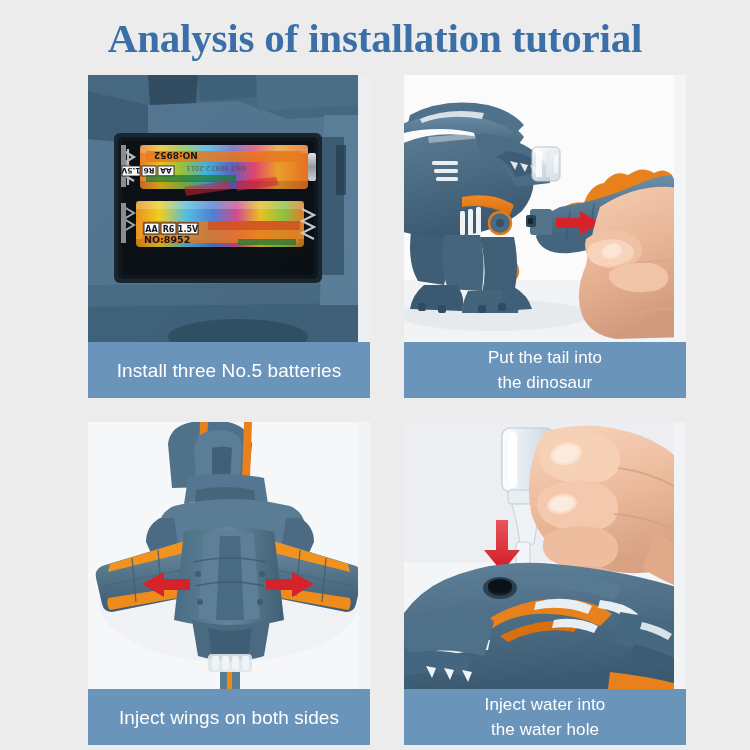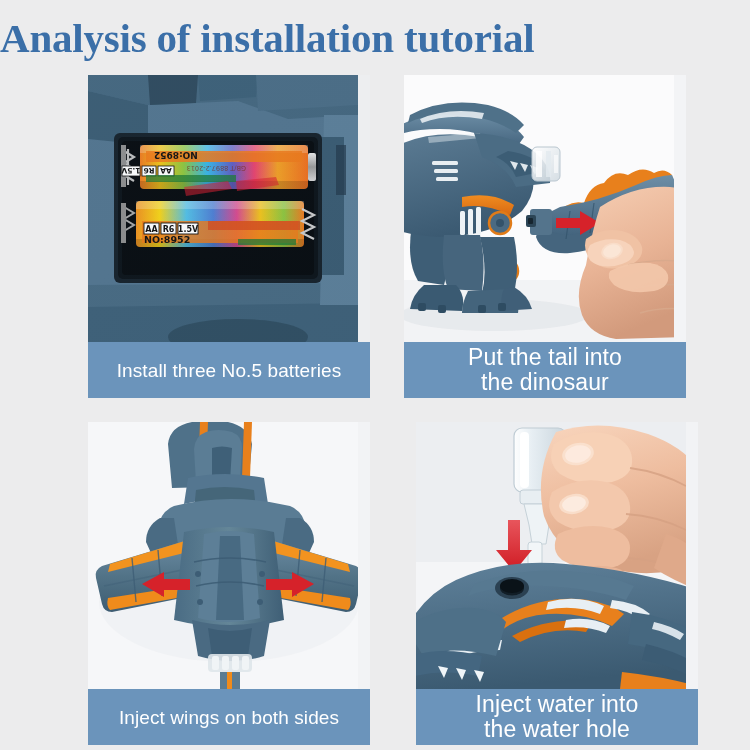--- a/index.html
+++ b/index.html
@@ -14,20 +14,21 @@
     overflow: hidden;
     position: relative;
   }
 
   
   .page-title {
     position: absolute;
     top: 12px;
     left: 0;
     width: 750px;
+    text-align: center;
     font-family: "Liberation Serif", serif;
     font-weight: bold;
     font-size: 41px;
     letter-spacing: -0.2px;
     color: #3b6fa8;
     line-height: 52px;
     white-space: nowrap;
   }
 
   
@@ -41,21 +42,21 @@
   .step-card {
     position: absolute;
     width: 282px;
     height: 323px;
     overflow: hidden;
     background: #f4f5f7;
   }
   .step-card.c0 { left: 0;     top: 0; }
   .step-card.c1 { left: 316px; top: 0; }
   .step-card.c2 { left: 0;     top: 347px; }
-  .step-card.c3 { left: 328px; top: 347px; }
+  .step-card.c3 { left: 316px; top: 347px; }
 
   .photo {
     position: absolute;
     left: 0;
     top: 0;
     width: 282px;
     height: 267px;
     overflow: hidden;
   }
   .photo svg { display: block; width: 282px; height: 267px; }
@@ -72,21 +73,21 @@
     align-items: center;
     justify-content: center;
     text-align: center;
     font-size: 19px;
     line-height: 25px;
     font-family: "Liberation Sans", sans-serif;
     letter-spacing: 0.1px;
     box-sizing: border-box;
     padding: 0 6px;
   }
-  .caption-bar.two-line { font-size: 23px; }
+  .caption-bar.two-line { font-size: 17px; }
   .caption-text { white-space: pre-line; }
 </style>
 </head>
 <body>
 
 <div class="page-title">Analysis of installation tutorial</div>
 
 <div class="steps-grid">
 
   <div class="step-card c0">

